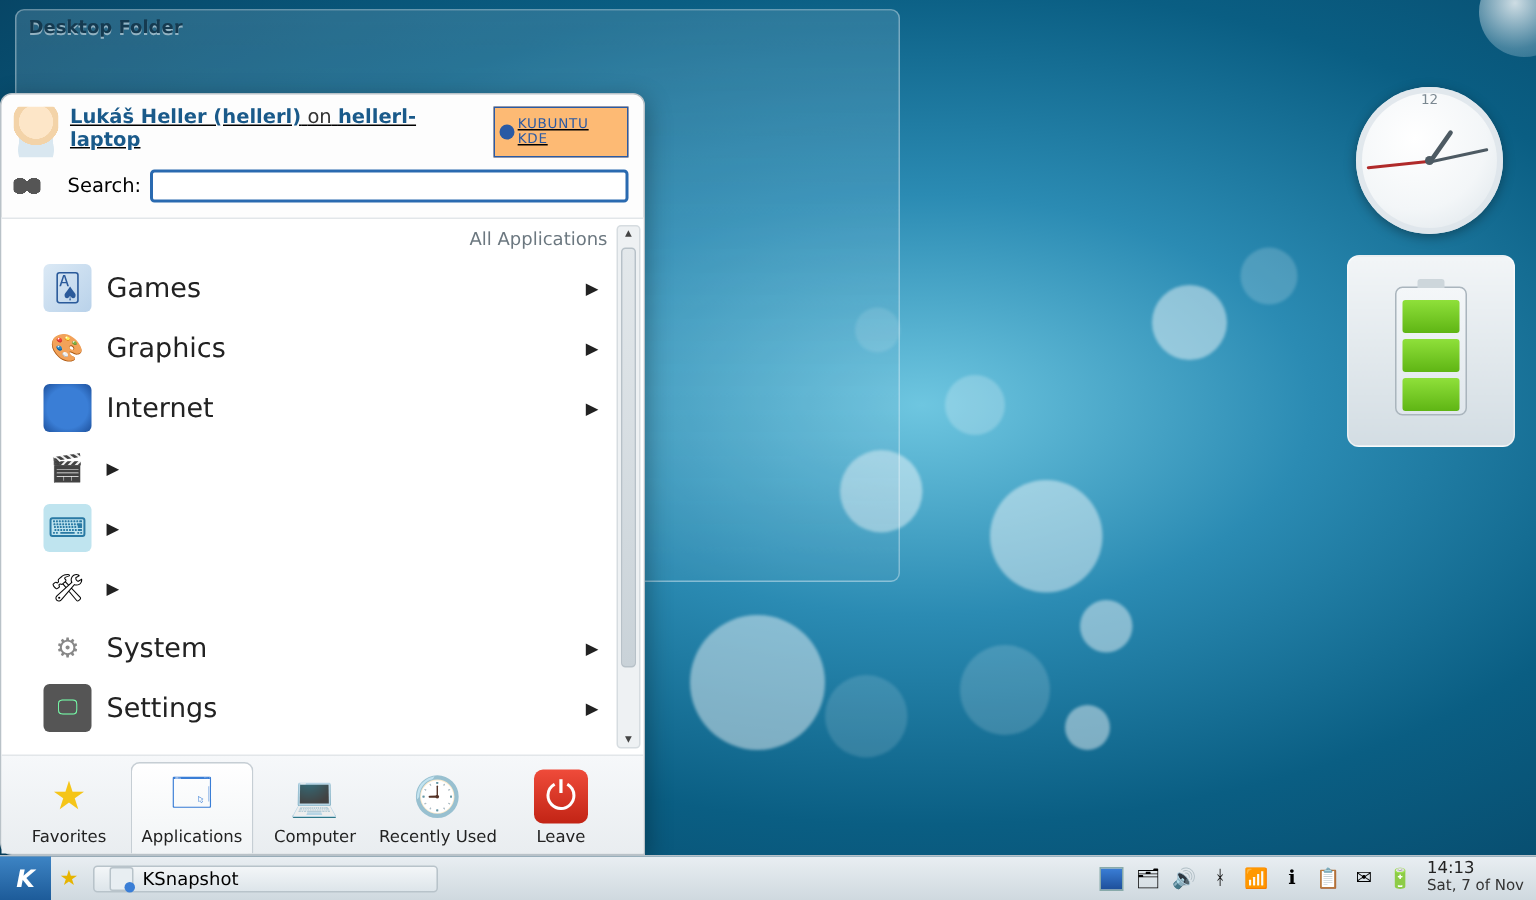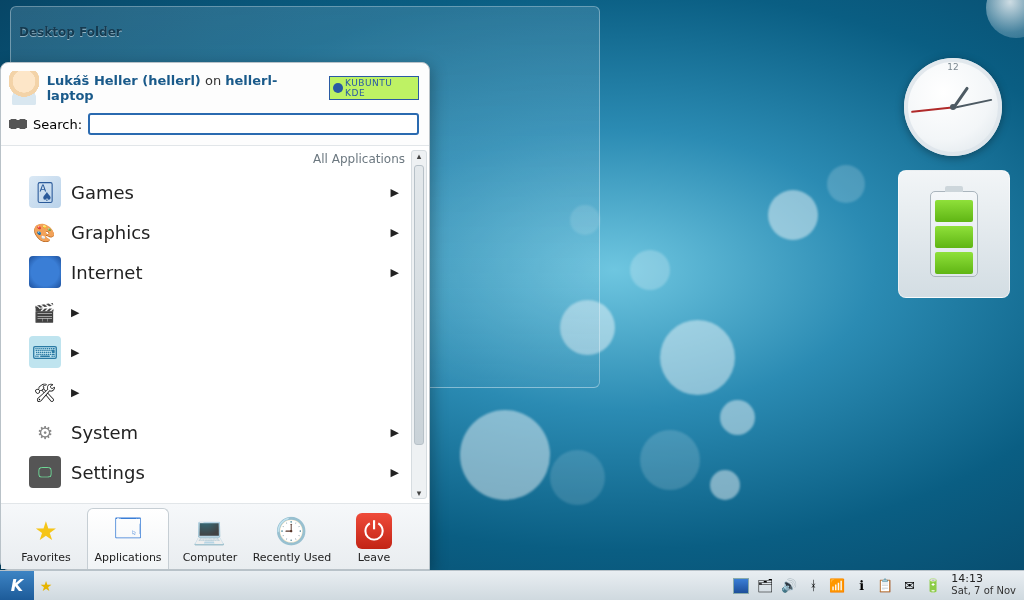--- a/index.html
+++ b/index.html
@@ -26,21 +26,21 @@
 
 .cashew { position:absolute; top:-22px; right:-22px; width:60px; height:60px; border-radius:50%;
   background: radial-gradient(circle at 40% 40%, rgba(255,255,255,.8), rgba(210,230,240,.3) 60%, rgba(200,220,240,.1)); }
 
 
 .desktop-folder {
   position:absolute; left:10px; top:6px; width:590px; height:382px;
   background: linear-gradient(rgba(170,210,230,.20), rgba(120,170,195,.10));
   border:1px solid rgba(255,255,255,.35); border-radius:6px;
 }
-.desktop-folder .title { font-size:12px; font-weight:bold; color:#153a50; padding:18px 8px; text-shadow:0 1px 0 rgba(255,255,255,.5);}
+.desktop-folder .title { font-size:12px; font-weight:bold; color:#153a50; padding:4px 8px; text-shadow:0 1px 0 rgba(255,255,255,.5);}
 
 
 .clock { position:absolute; right:22px; top:58px; width:98px; height:98px; border-radius:50%;
   background: radial-gradient(circle at 40% 35%, #fff 0%, #f3f6f8 55%, #d7e0e6 100%);
   box-shadow: 0 2px 8px rgba(0,0,0,.35), inset 0 0 0 4px rgba(220,228,234,.8);}
 .clock .tick12 { position:absolute; top:4px; left:50%; transform:translateX(-50%); font-size:9px; color:#7a8790;}
 .hand { position:absolute; left:50%; top:50%; background:#4d5a63; transform-origin:left center; height:3px; border-radius:2px;}
 .hand.h { width:26px; transform: rotate(-55deg);}
 .hand.m { width:40px; transform: rotate(-12deg); height:2px;}
 .hand.s { width:42px; background:#b02a2a; height:1.5px; transform: rotate(174deg);}
@@ -52,32 +52,32 @@
   display:flex; align-items:center; justify-content:center;}
 .battery-body { width:48px; height:86px; background:linear-gradient(#f4f7f9,#e0e7ec); border:1px solid #aab5bd; border-radius:5px; position:relative; padding:4px;}
 .battery-tip { position:absolute; top:-6px; left:50%; transform:translateX(-50%); width:18px; height:6px; background:#cdd6db; border-radius:2px 2px 0 0;}
 .cell { height:22px; margin-top:4px; border-radius:2px; background:linear-gradient(#8fe03a,#5fb514);}
 .cell:first-of-type{margin-top:0;}
 
 
 .kickoff { position:absolute; left:0; bottom:30px; width:430px; height:508px;
   background:#fdfdfd; border:1px solid #b9c2c8; border-radius:8px 8px 0 8px;
   box-shadow: 2px 4px 16px rgba(0,0,0,.3); display:flex; flex-direction:column;}
-.kickoff-header { padding:8px 10px 6px 8px; display:flex; align-items:center; gap:8px; }
+.kickoff-header { padding:8px 10px 6px 8px; display:flex; gap:8px;text-decoration:underline; }
 .avatar { width:30px; height:34px; background: radial-gradient(circle at 50% 30%, #fde6c8 40%, #f3d3a8 41% 55%, transparent 56%),
           radial-gradient(ellipse at 50% 85%, #d9e7f0 55%, transparent 56%); border-radius:4px;}
 .user-line { font-size:13px; color:#333; }
 .user-line b { color:#1a5a8a; font-weight:bold;}
-.kubuntu-badge { margin-left:auto; font-size:9px; border:1px solid #2a5aa4; color:#2a5aa4; padding:1px 3px; background:#bef264; letter-spacing:.5px; display:flex; align-items:center; gap:2px;}
+.kubuntu-badge { margin-left:auto; font-size:9px; border:1px solid #2a5aa4; color:#2a5aa4; padding:1px 3px; background:#fdba74; letter-spacing:.5px; display:flex; align-items:center; gap:2px;}
 .kubuntu-badge .g{display:inline-block;width:10px;height:10px;background:#2a5aa4;border-radius:50%;}
 .search-row { padding:2px 10px 10px 8px; display:flex; align-items:center; gap:6px; }
 .binoc { width:18px; height:14px; background:
   radial-gradient(circle at 25% 50%, #555 35%, transparent 36%),
   radial-gradient(circle at 75% 50%, #555 35%, transparent 36%);}
-.search-label { font-size:13px; }
+.search-label { font-size:13px;margin-left:12px; }
 .search-input { flex:1; height:22px; border:2px solid #2a6ab0; border-radius:3px; padding:0 4px; font-size:12px; outline:none;}
 .kickoff-body { flex:1; position:relative; border-top:1px solid #e2e6e9; border-bottom:1px solid #e2e6e9; background:#fff; overflow:hidden;}
 .crumb { position:absolute; top:6px; right:24px; font-size:12px; color:#6c7880; text-align:right;}
 .app-list { position:absolute; top:26px; left:0; right:20px; bottom:0; overflow:hidden;}
 .app-item { display:flex; align-items:center; height:40px; padding:0 10px 0 28px; cursor:default;}
 .app-icon { width:32px; height:32px; margin-right:10px; border-radius:4px; display:flex;align-items:center;justify-content:center;font-size:18px;}
 .app-label { font-size:18px; color:#222; flex:1;}
 .arrow { font-size:11px; color:#222;}
 .scroll-gutter { position:absolute; right:2px; top:4px; bottom:4px; width:16px; background:#eef1f3; border:1px solid #d6dce0; border-radius:3px;}
 .scroll-gutter .up, .scroll-gutter .dn { position:absolute; left:0; right:0; text-align:center; font-size:9px; color:#444;}
@@ -242,20 +242,24 @@
         <div class="ticon ti-leave">⏻</div>
         <div>Leave</div>
       </div>
     </div>
 </div>
 
 <div class="taskbar">
   <div class="tb-left">
     <div class="kbtn">K</div>
     <div class="quick">★</div>
+    <div class="task-item">
+      <span class="ticn"></span>
+      <span>KSnapshot</span>
+    </div>
   </div>
   <div class="tb-spacer"></div>
   <div class="tray" id="tray">
       <div class="tic pager"></div>
       <div class="tic">🗂</div>
       <div class="tic">🔊</div>
       <div class="tic">ᚼ</div>
       <div class="tic">📶</div>
       <div class="tic">ℹ</div>
       <div class="tic">📋</div>

